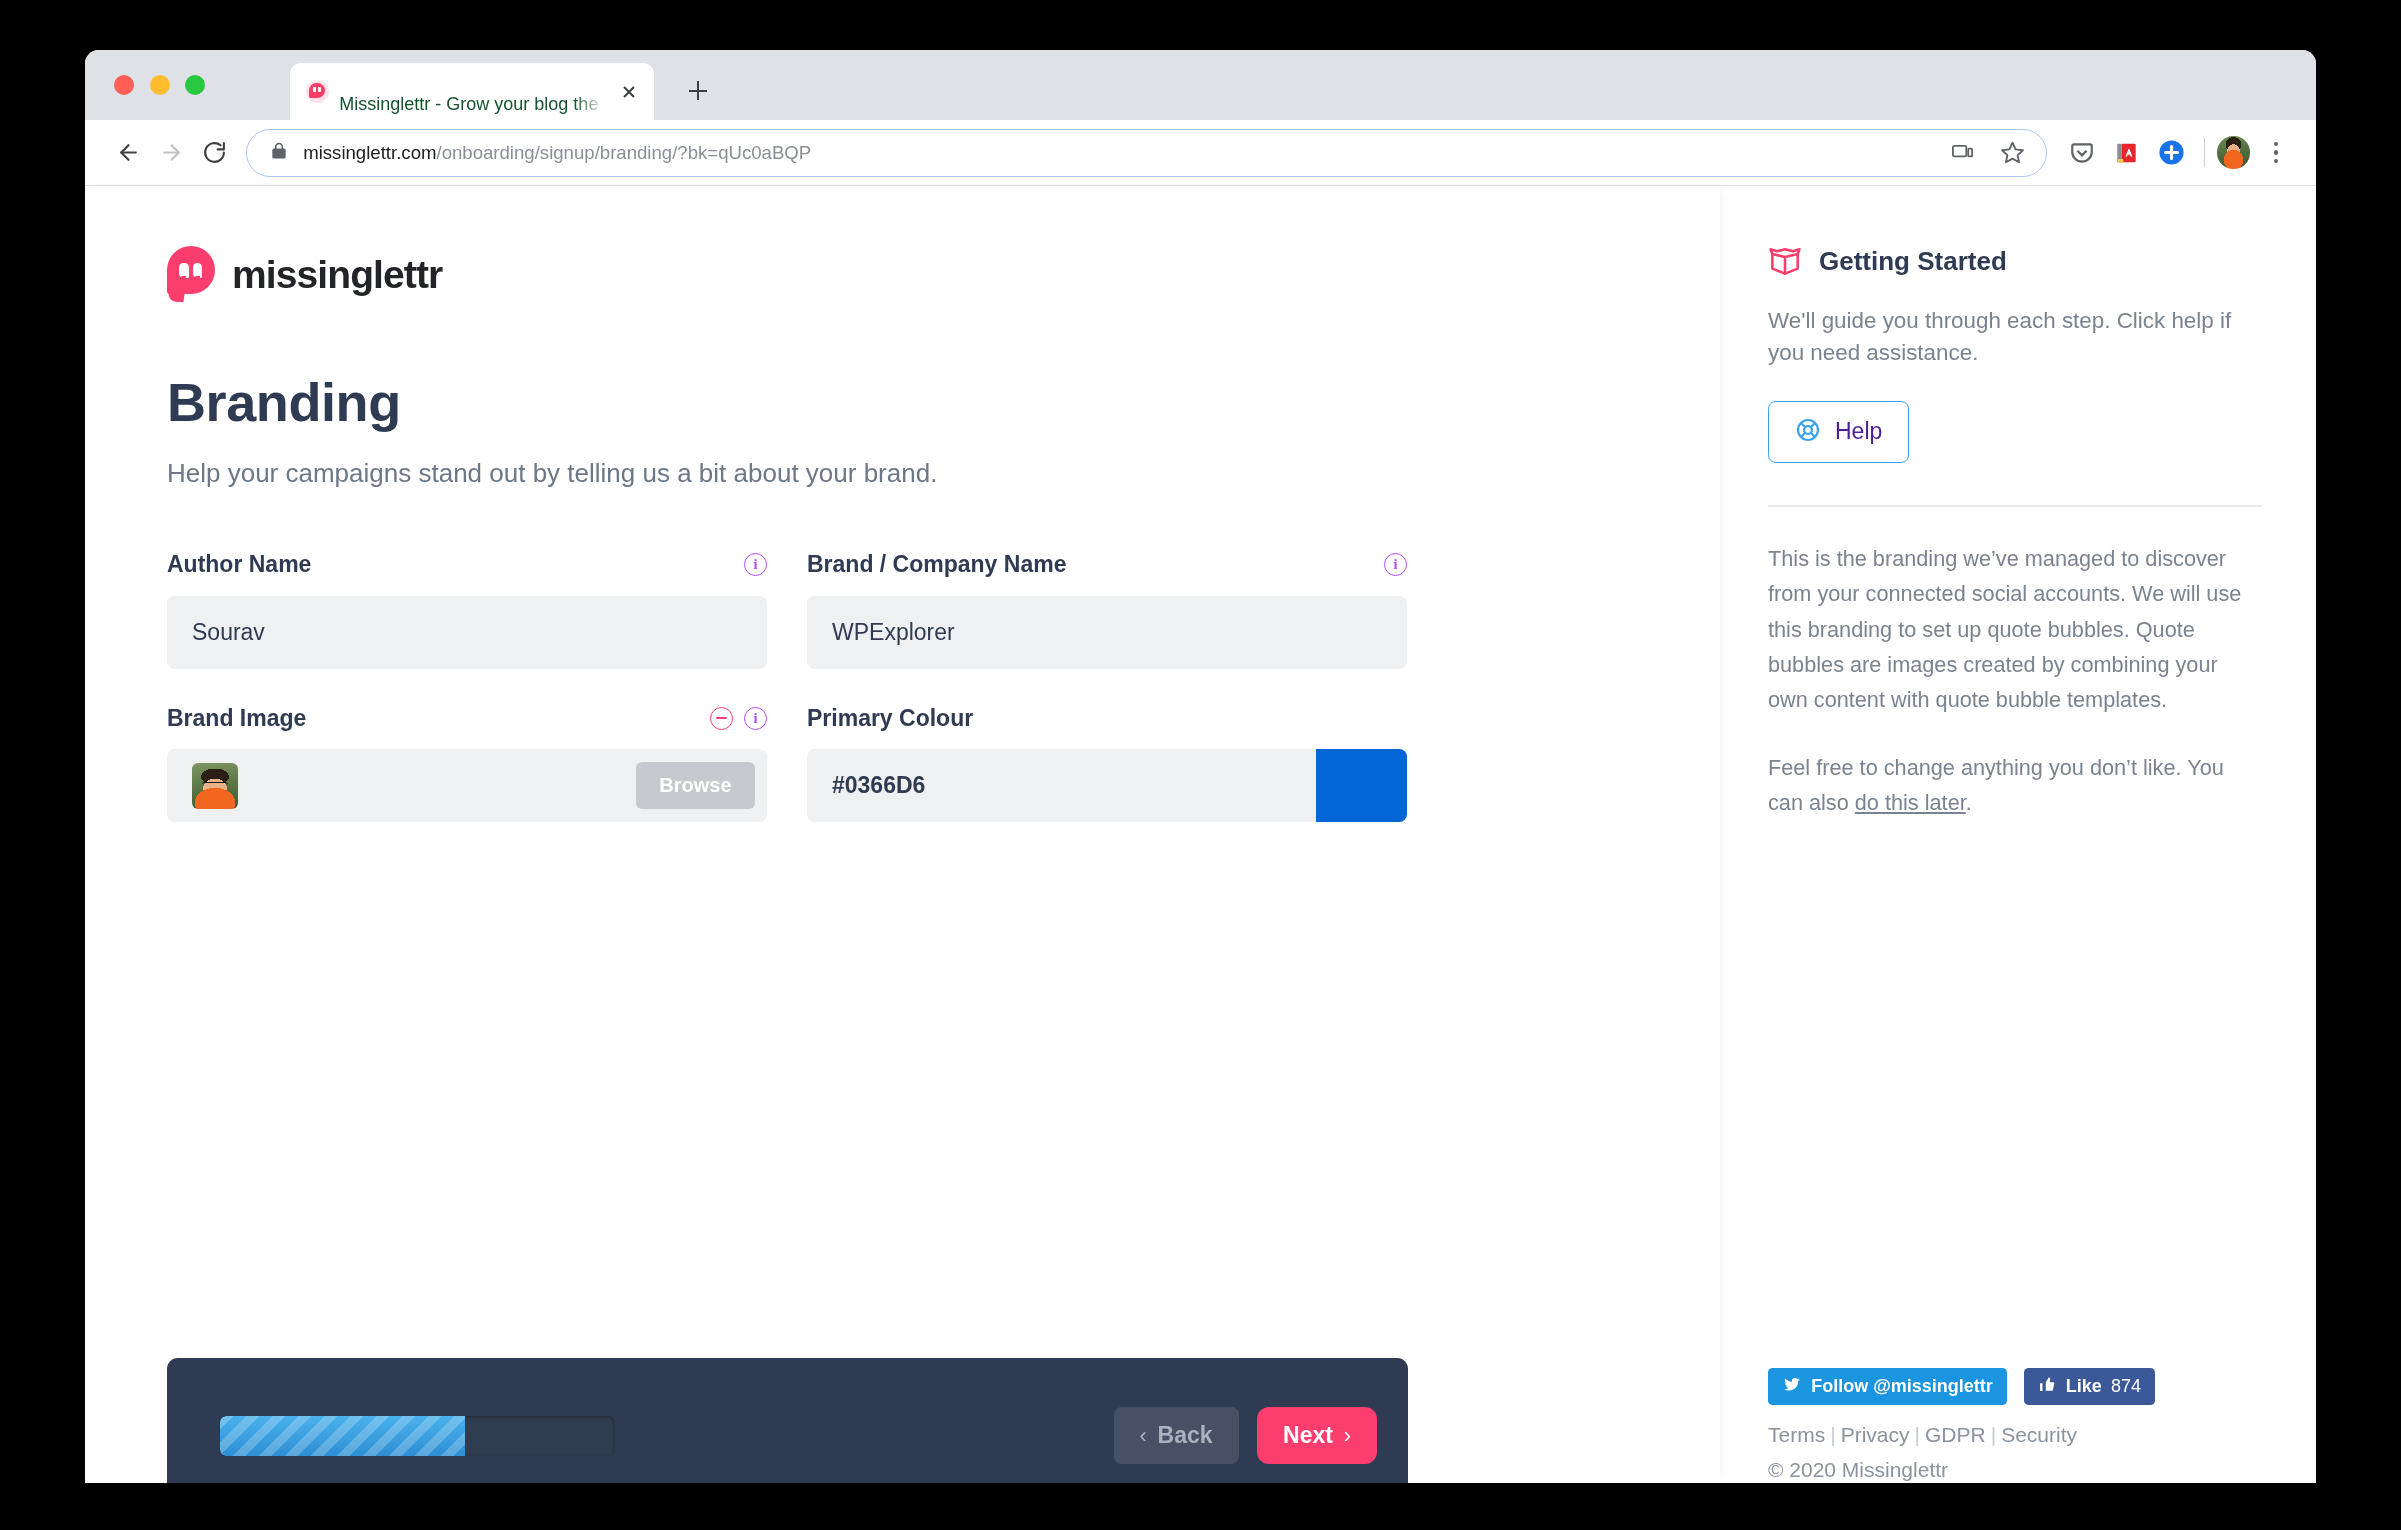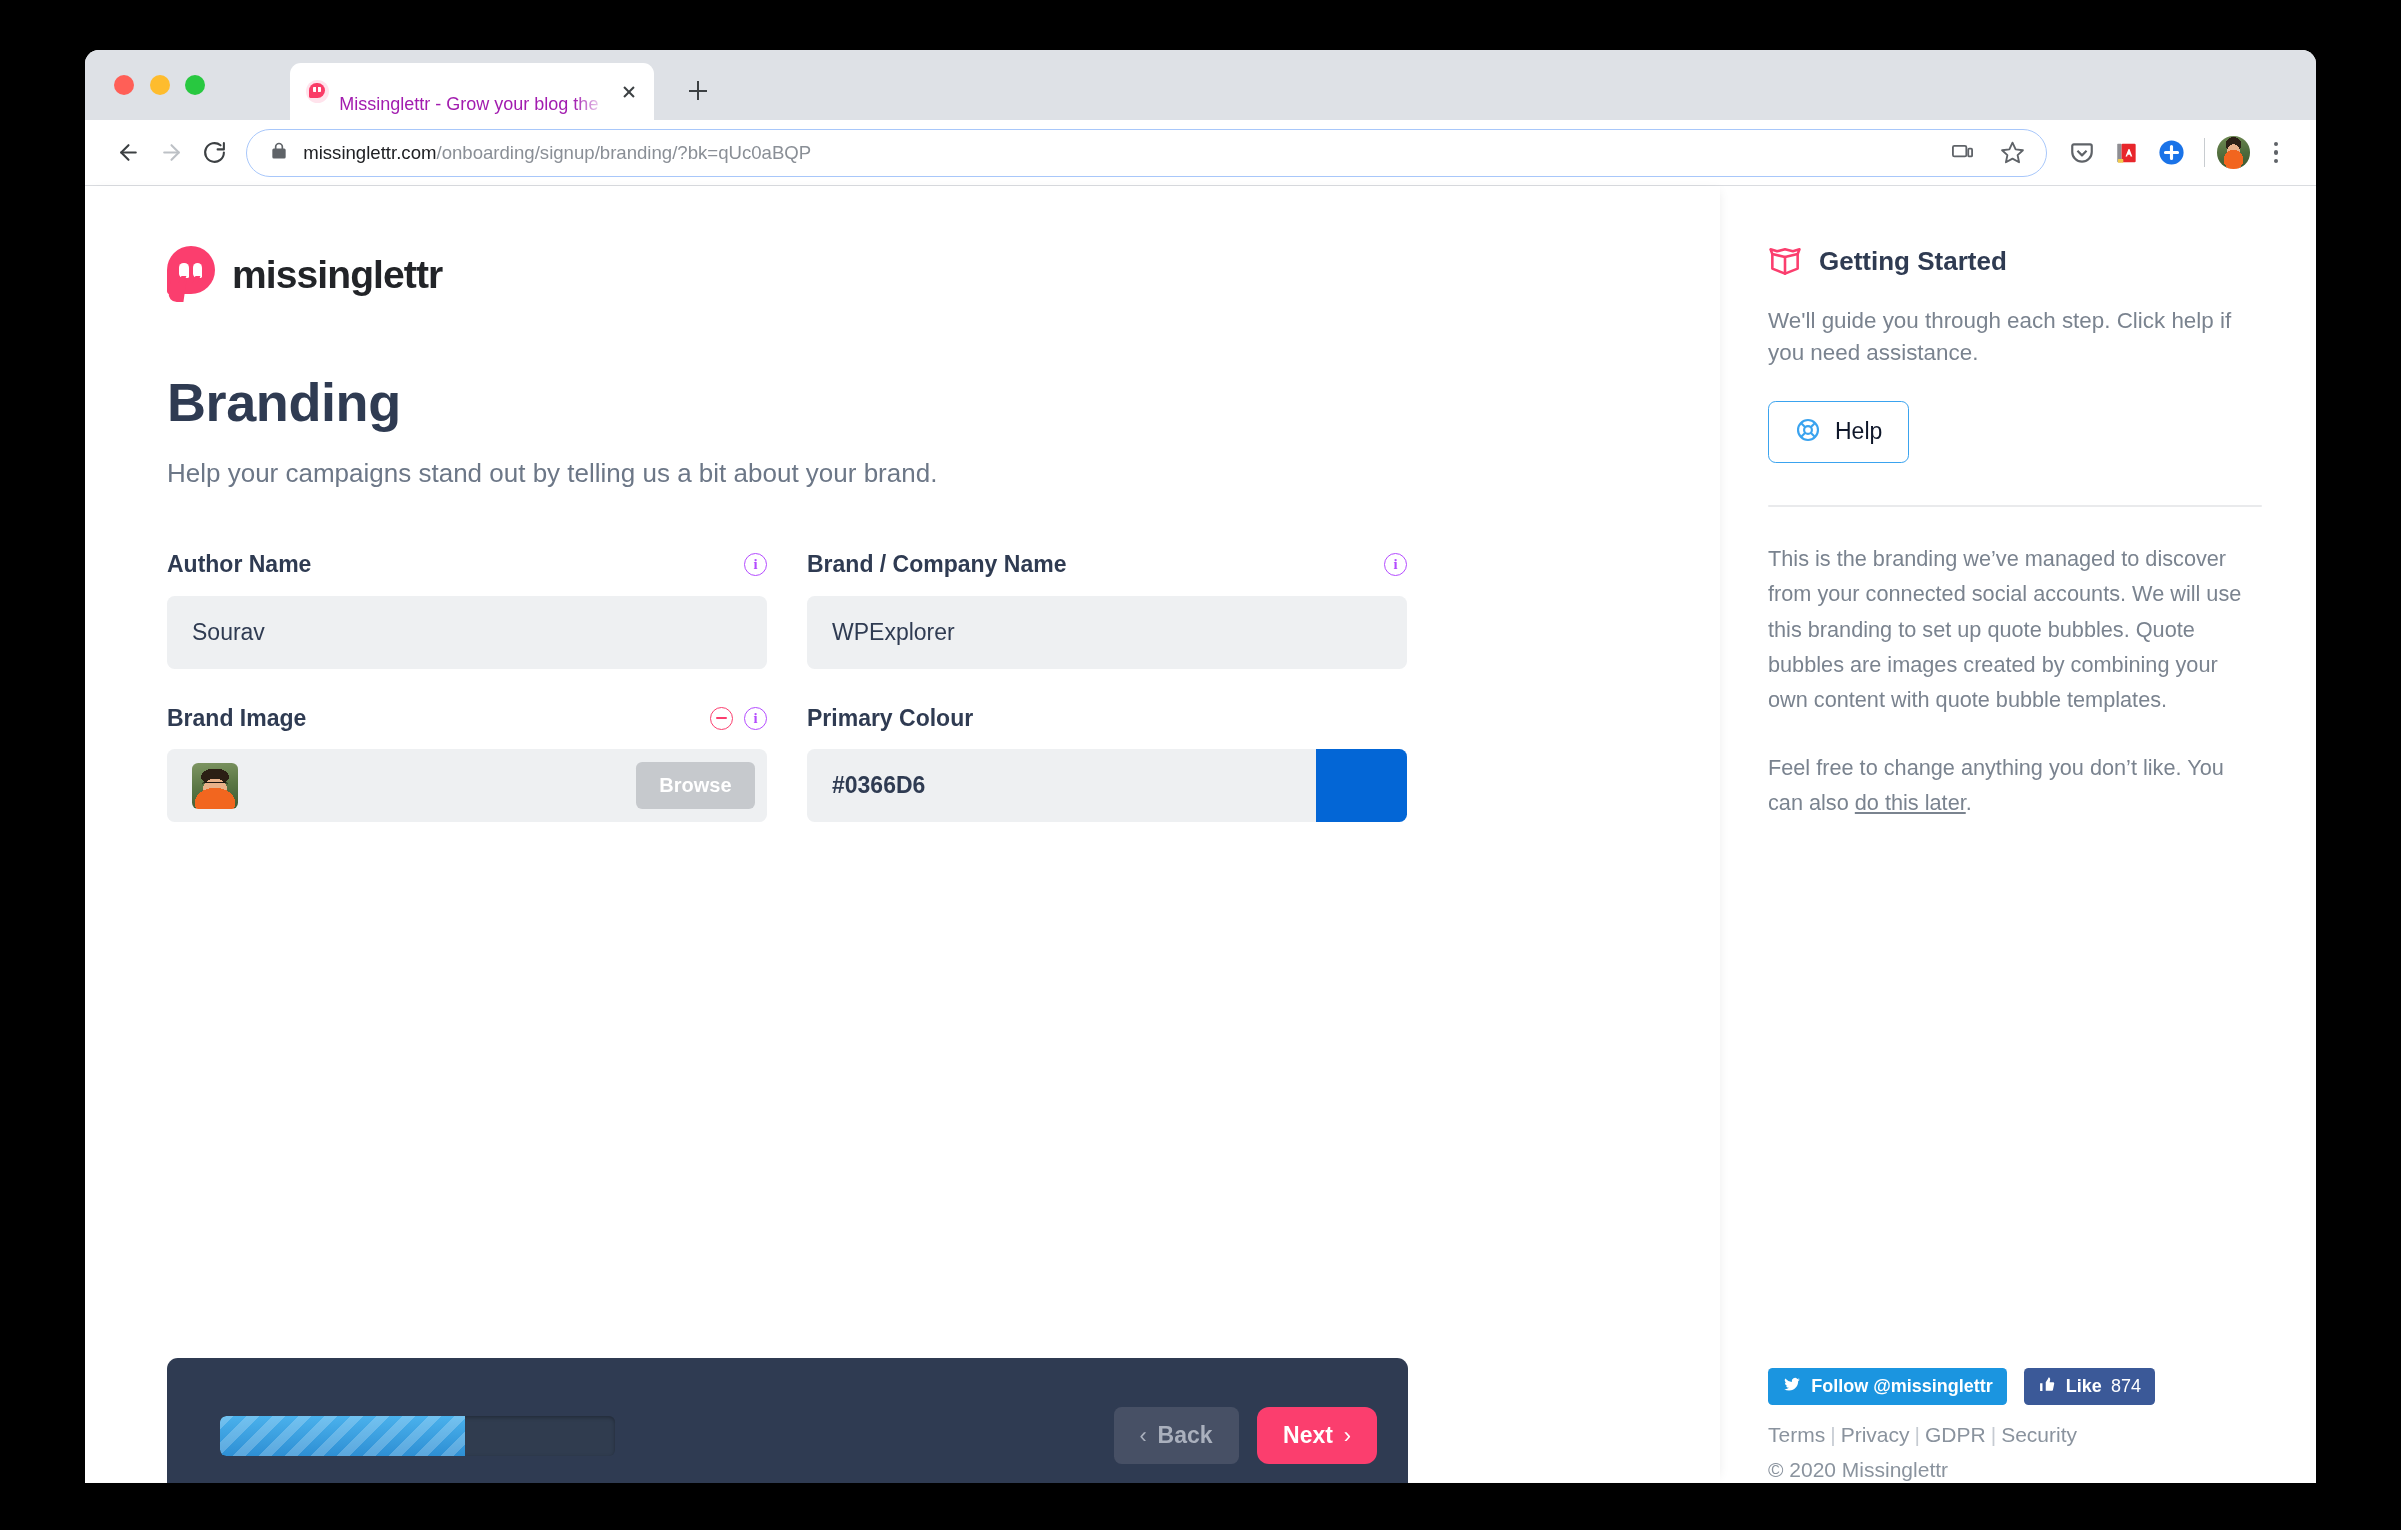--- a/index.html
+++ b/index.html
@@ -70,21 +70,21 @@
     content: "";
     position: absolute;
     left: 7.7px; top: 7px;
     width: 7.7px; height: 4.6px;
     background:
       linear-gradient(to right, #fff 0 40%, transparent 40% 60%, #fff 60% 100%);
     border-radius: 0.8px;
   }
   #tab-title {
     font-size: 18px;
-    color: #a21caf;
+    color: #14532d;
     white-space: nowrap;
     overflow: hidden;
     flex: 1 1 auto;
     -webkit-mask-image: linear-gradient(to right, #000 88%, transparent 100%);
             mask-image: linear-gradient(to right, #000 88%, transparent 100%);
             margin-top: 26px;
   }
   #tab-close {
     flex: 0 0 auto;
     width: 23px; height: 23px;
@@ -448,21 +448,21 @@
   }
   #help-button {
     margin-top: 31px;
     align-self: flex-start;
     border: 1.5px solid #3aa3ef;
     border-radius: 7.7px;
     padding: 15.5px 26px;
     display: flex; align-items: center; gap: 14px;
     cursor: pointer;
   }
-  #help-label { font-size: 23px; color: #0f172a; font-weight: 500; }
+  #help-label { font-size: 23px; color: #4c1d95; font-weight: 500; }
   #sidebar-divider {
     margin-top: 42px;
     height: 2.3px;
     background: #e9eaec;
     border-radius: 1.5px;
   }
   .sidebar-para {
     margin-top: 34px;
     font-size: 21.7px;
     line-height: 1.62;

